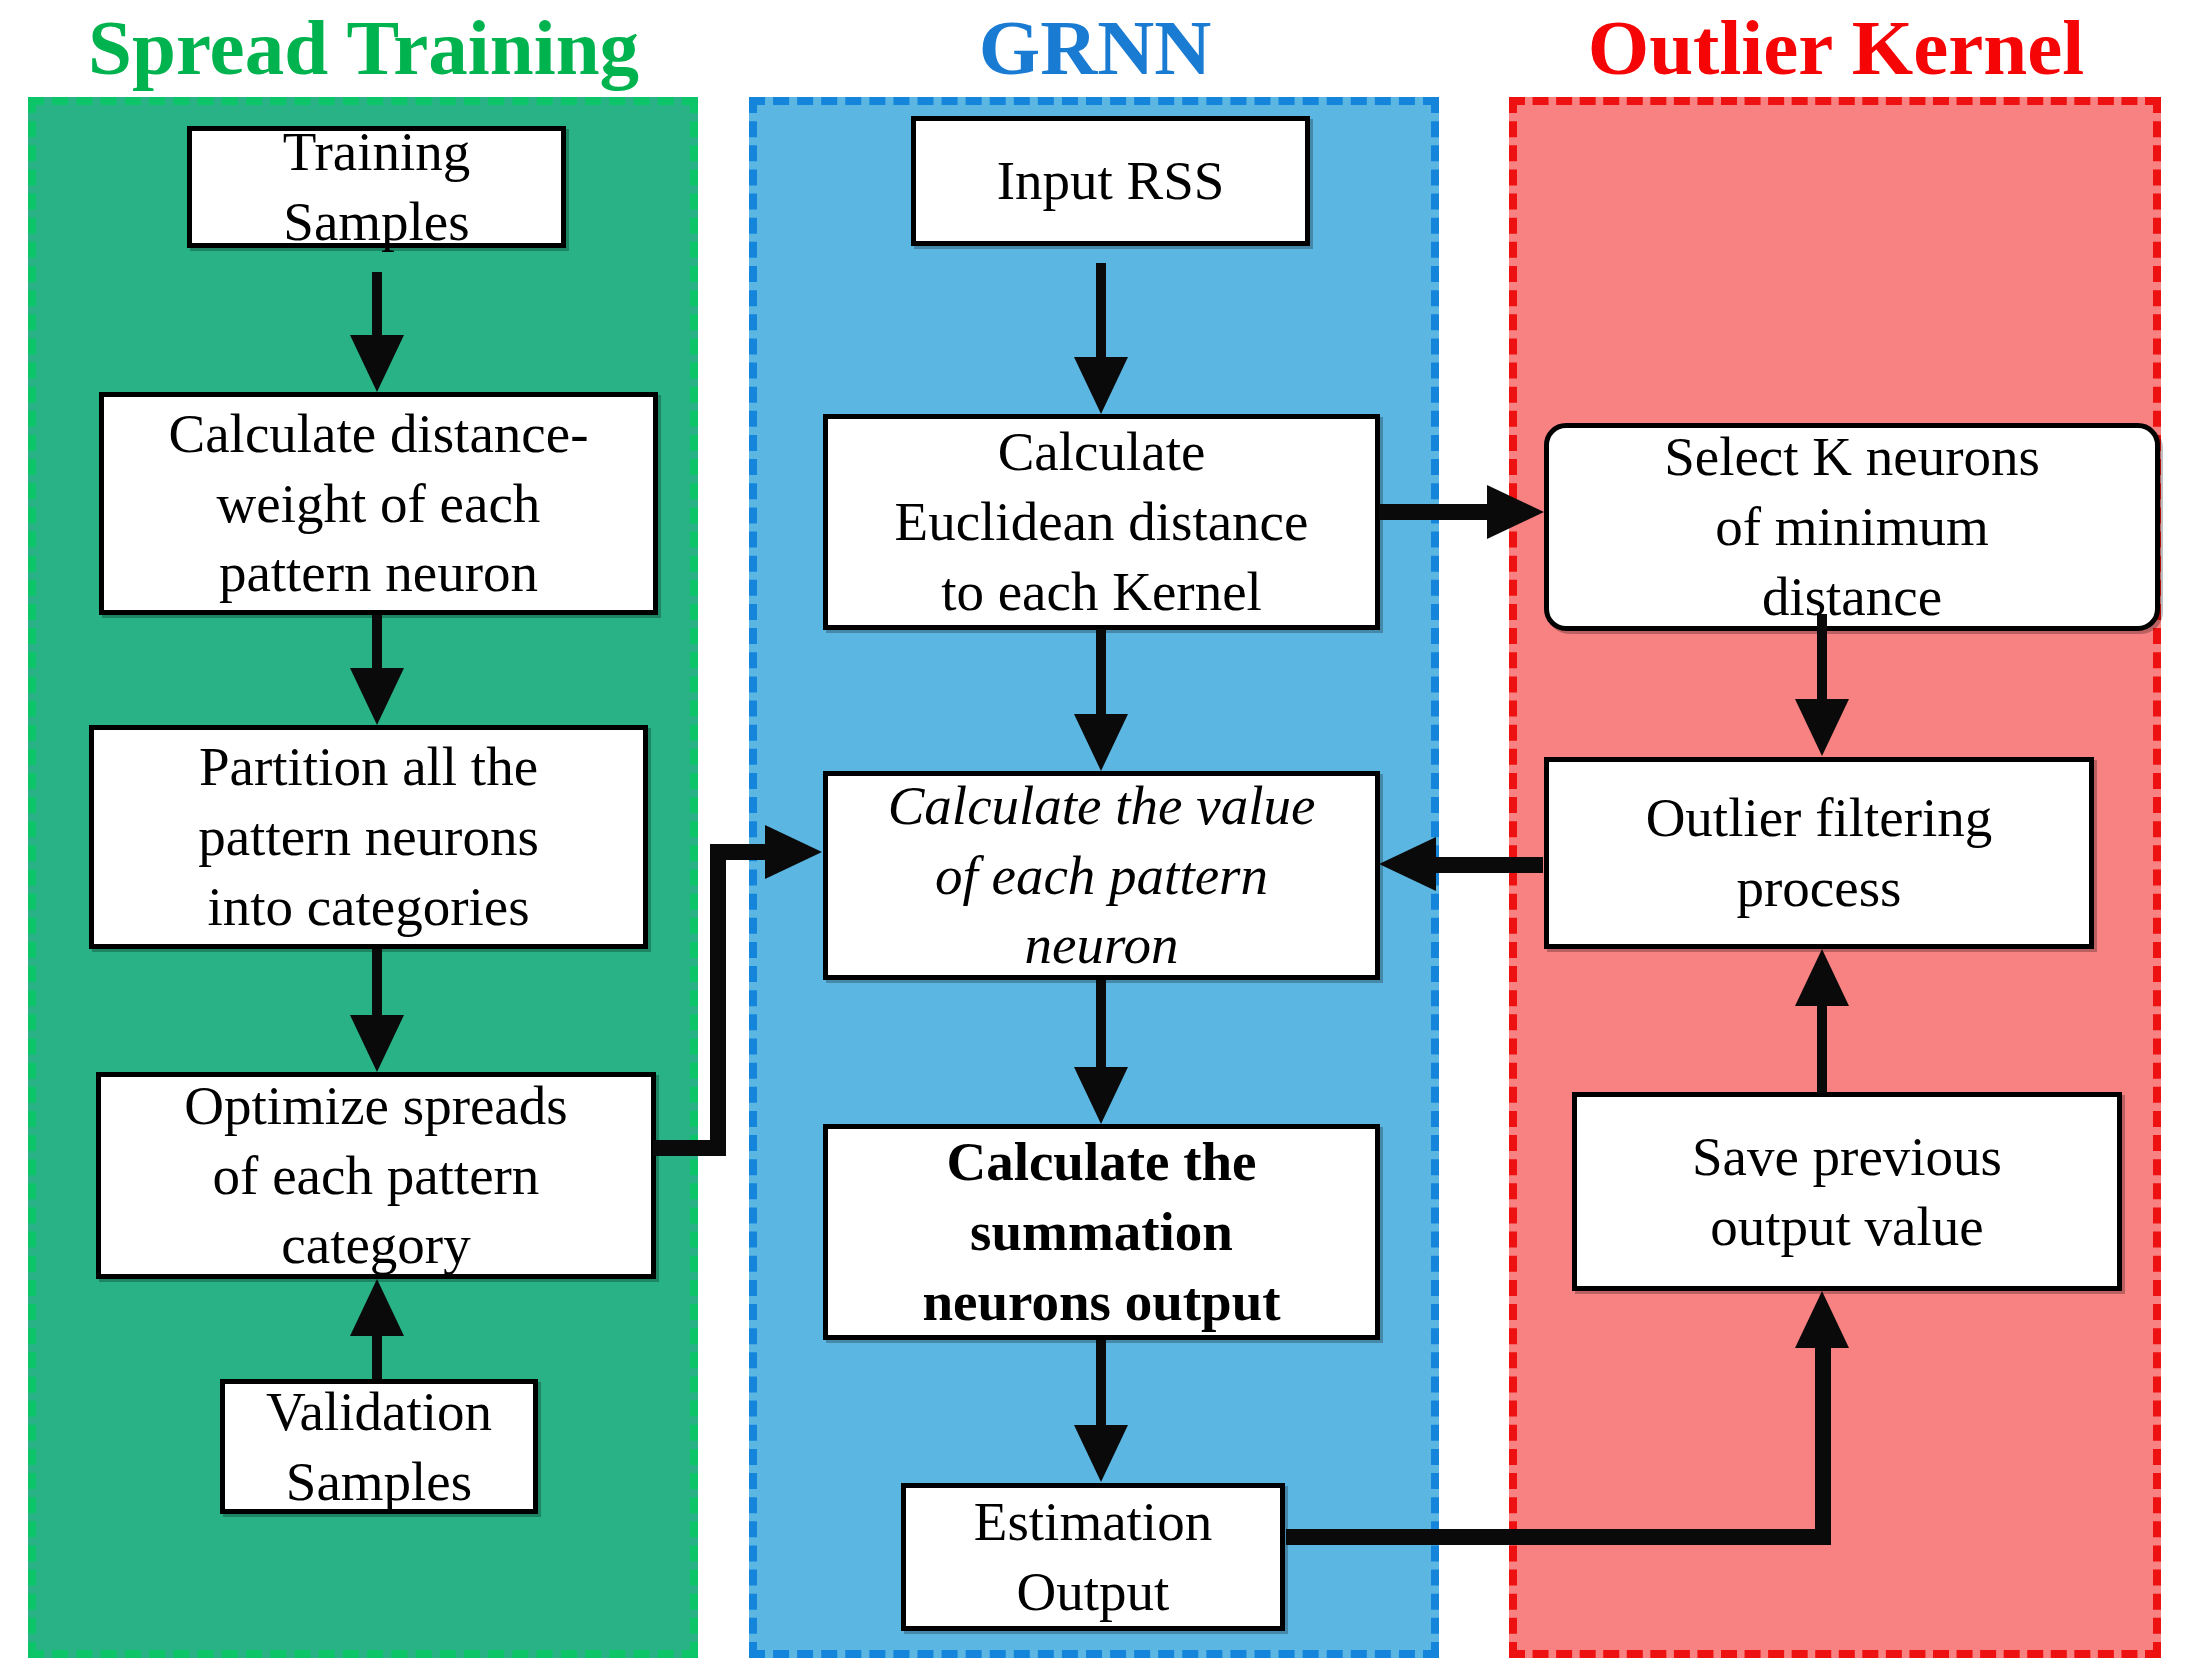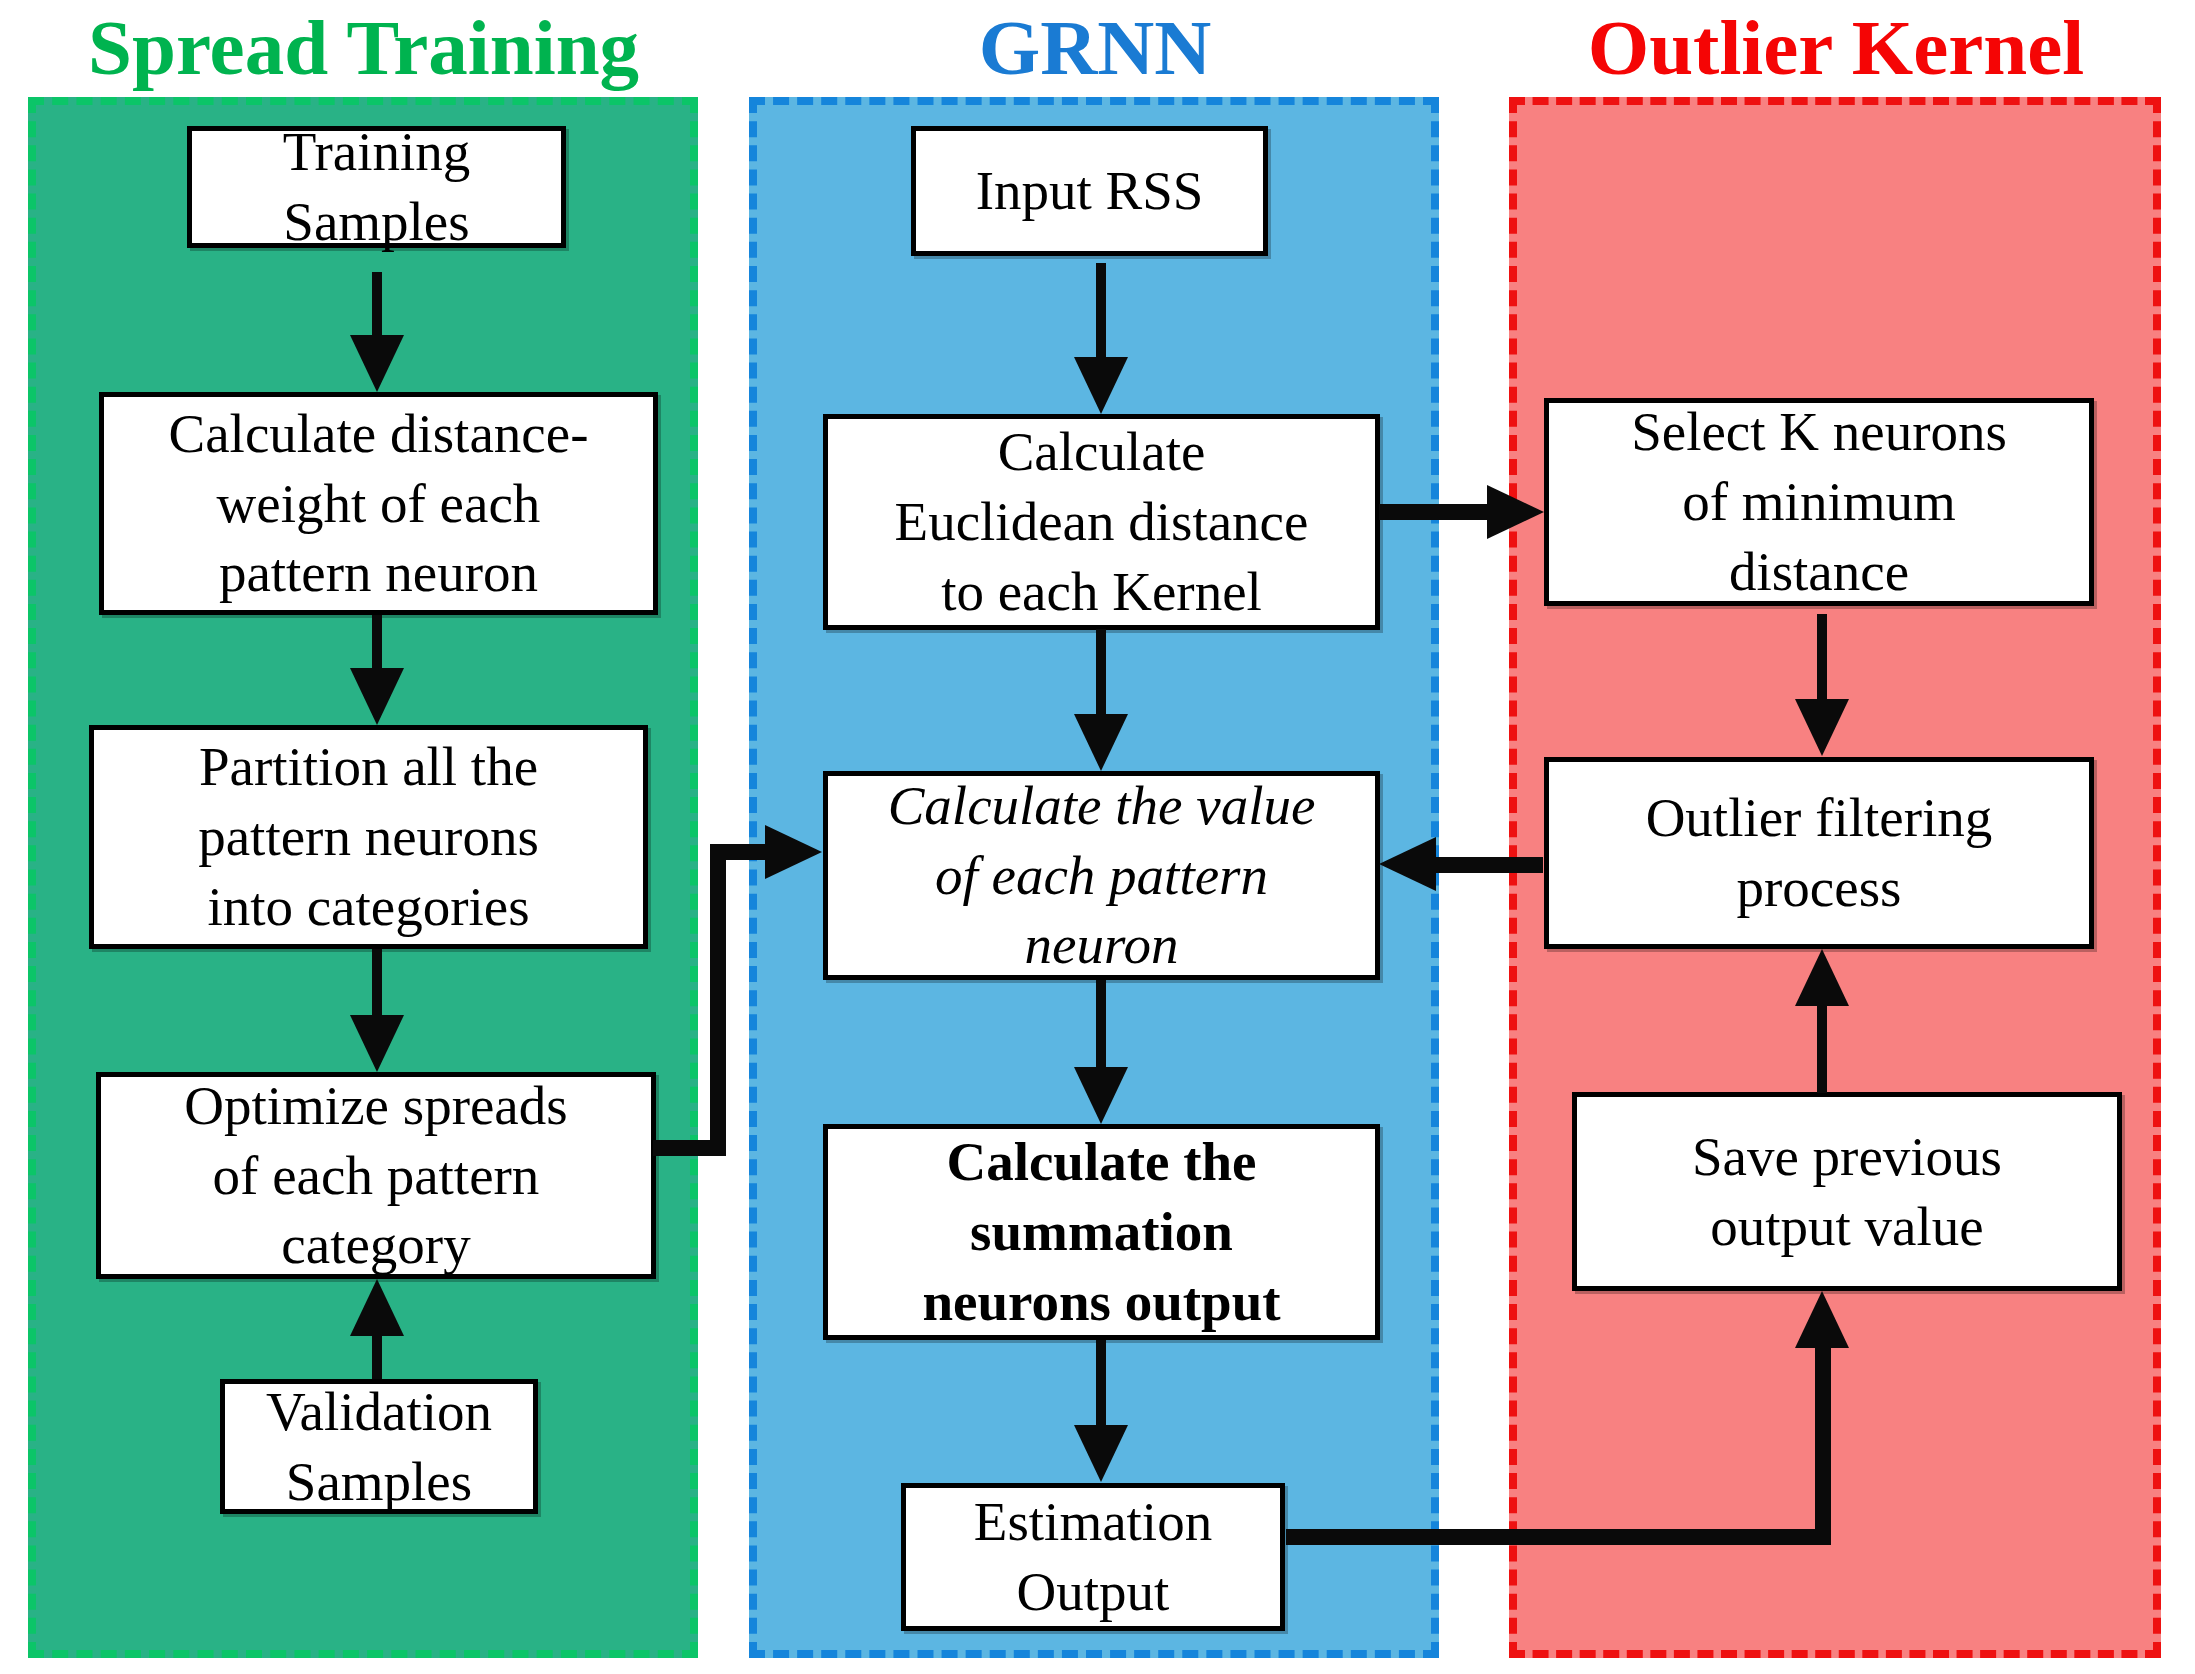--- a/index.html
+++ b/index.html
@@ -60,34 +60,34 @@
 pattern neuron</div>
   <div class="box" style="left:89px;top:725px;width:559px;height:224px;">Partition all the
 pattern neurons
 into categories</div>
   <div class="box" style="left:96px;top:1072px;width:560px;height:207px;">Optimize spreads
 of each pattern
 category</div>
   <div class="box" style="left:220px;top:1379px;width:318px;height:135px;">Validation
 Samples</div>
 
-  <div class="box" style="left:911px;top:126px;width:357px;height:130px;">Input RSS</div>
+  <div class="box" style="left:911px;top:116px;width:399px;height:130px;">Input RSS</div>
   <div class="box" style="left:823px;top:414px;width:557px;height:216px;">Calculate
 Euclidean distance
 to each Kernel</div>
   <div class="box" style="left:823px;top:771px;width:557px;height:209px;font-style:italic;">Calculate the value
 of each pattern
 neuron</div>
   <div class="box" style="left:823px;top:1124px;width:557px;height:216px;font-weight:bold;">Calculate the
 summation
 neurons output</div>
   <div class="box" style="left:901px;top:1483px;width:384px;height:148px;">Estimation
 Output</div>
 
-  <div class="box" style="left:1544px;top:398px;width:550px;height:208px;">Select K neurons
+  <div class="box" style="left:1544px;top:423px;width:616px;height:208px;border-radius:22px;">Select K neurons
 of minimum
 distance</div>
   <div class="box" style="left:1544px;top:757px;width:550px;height:192px;">Outlier filtering
 process</div>
   <div class="box" style="left:1544px;top:1092px;width:550px;height:199px;margin-left:28px;">Save previous
 output value</div>
 
   <div>
     <div class="seg" style="left:372px;top:272px;width:9.9px;height:69px;"></div>
     <div class="tri down" style="left:350px;top:335px;"></div>

